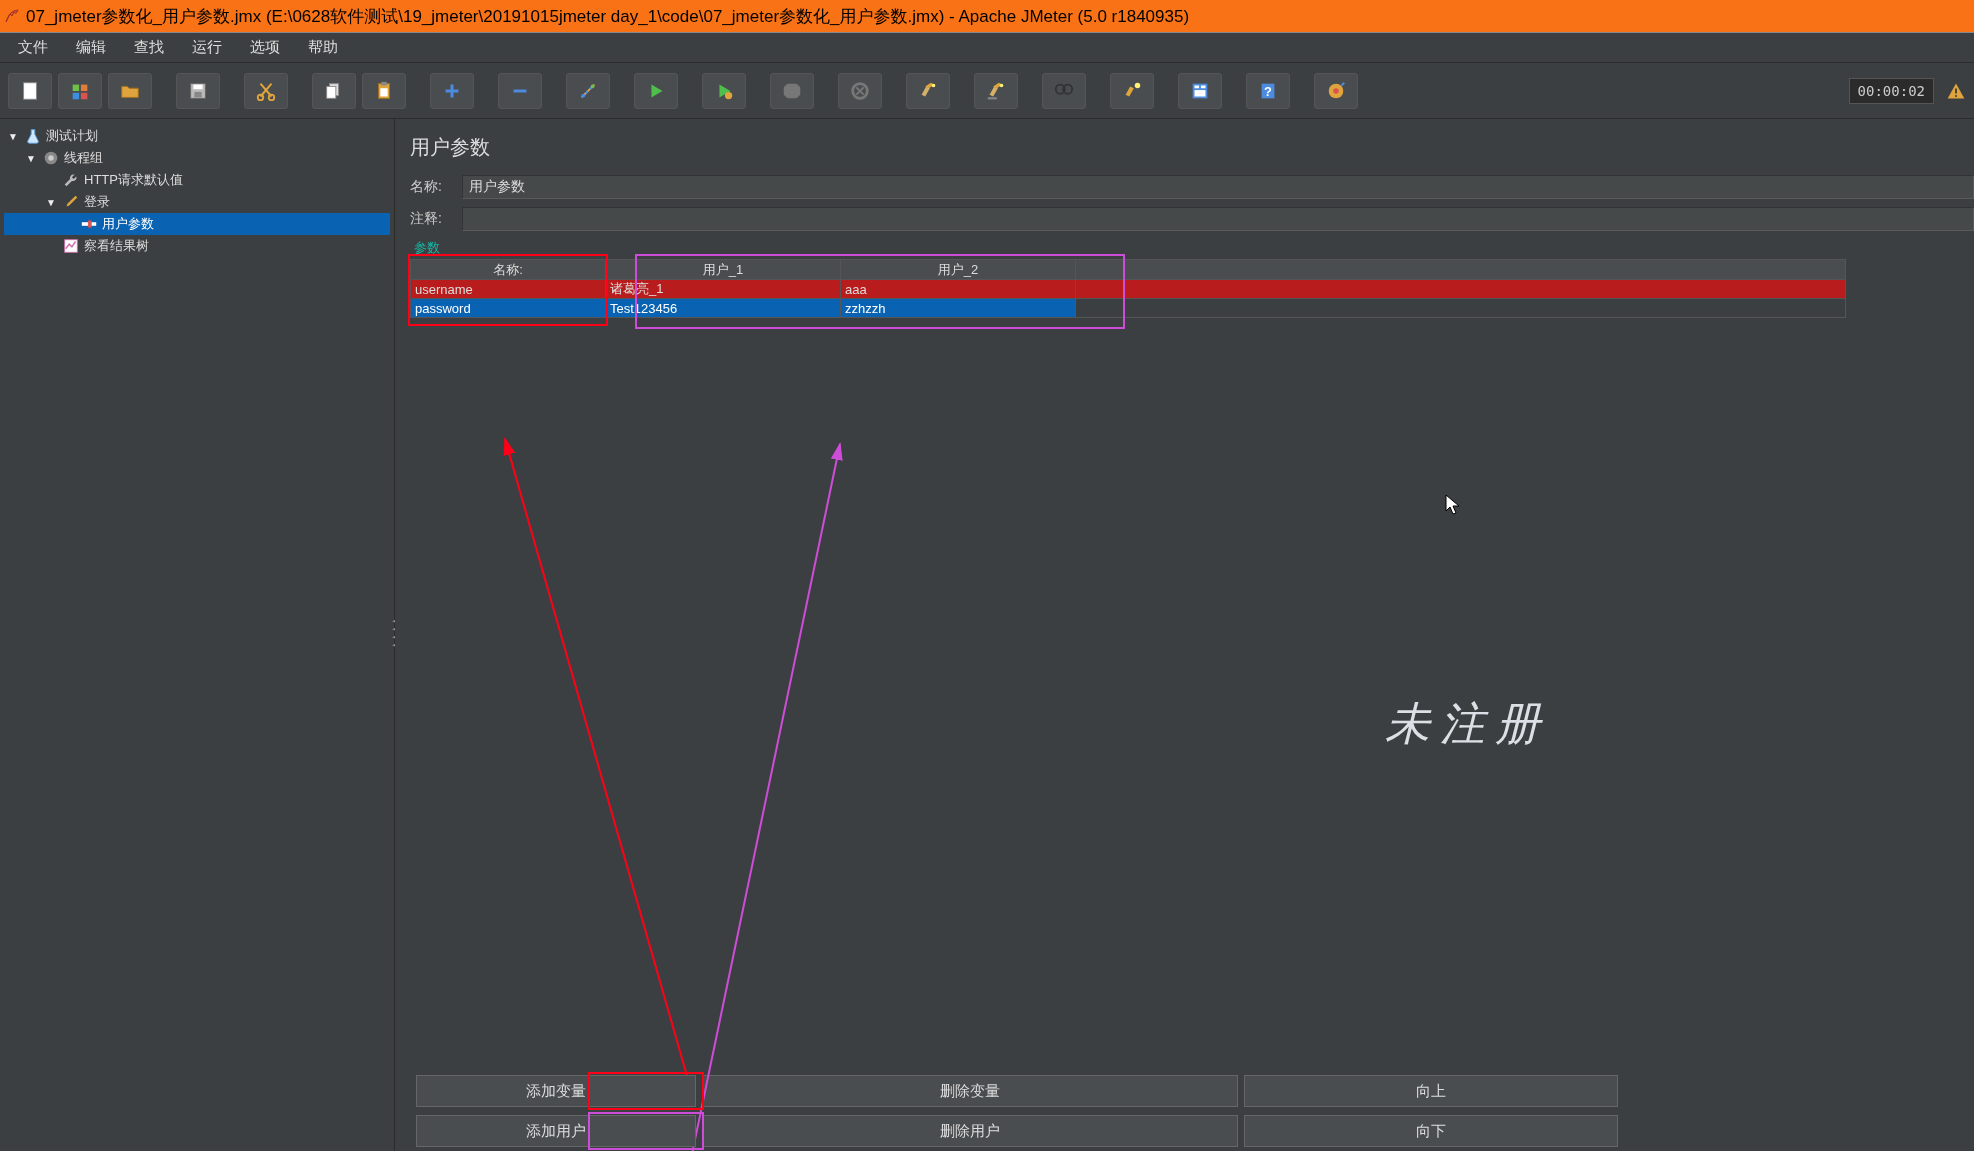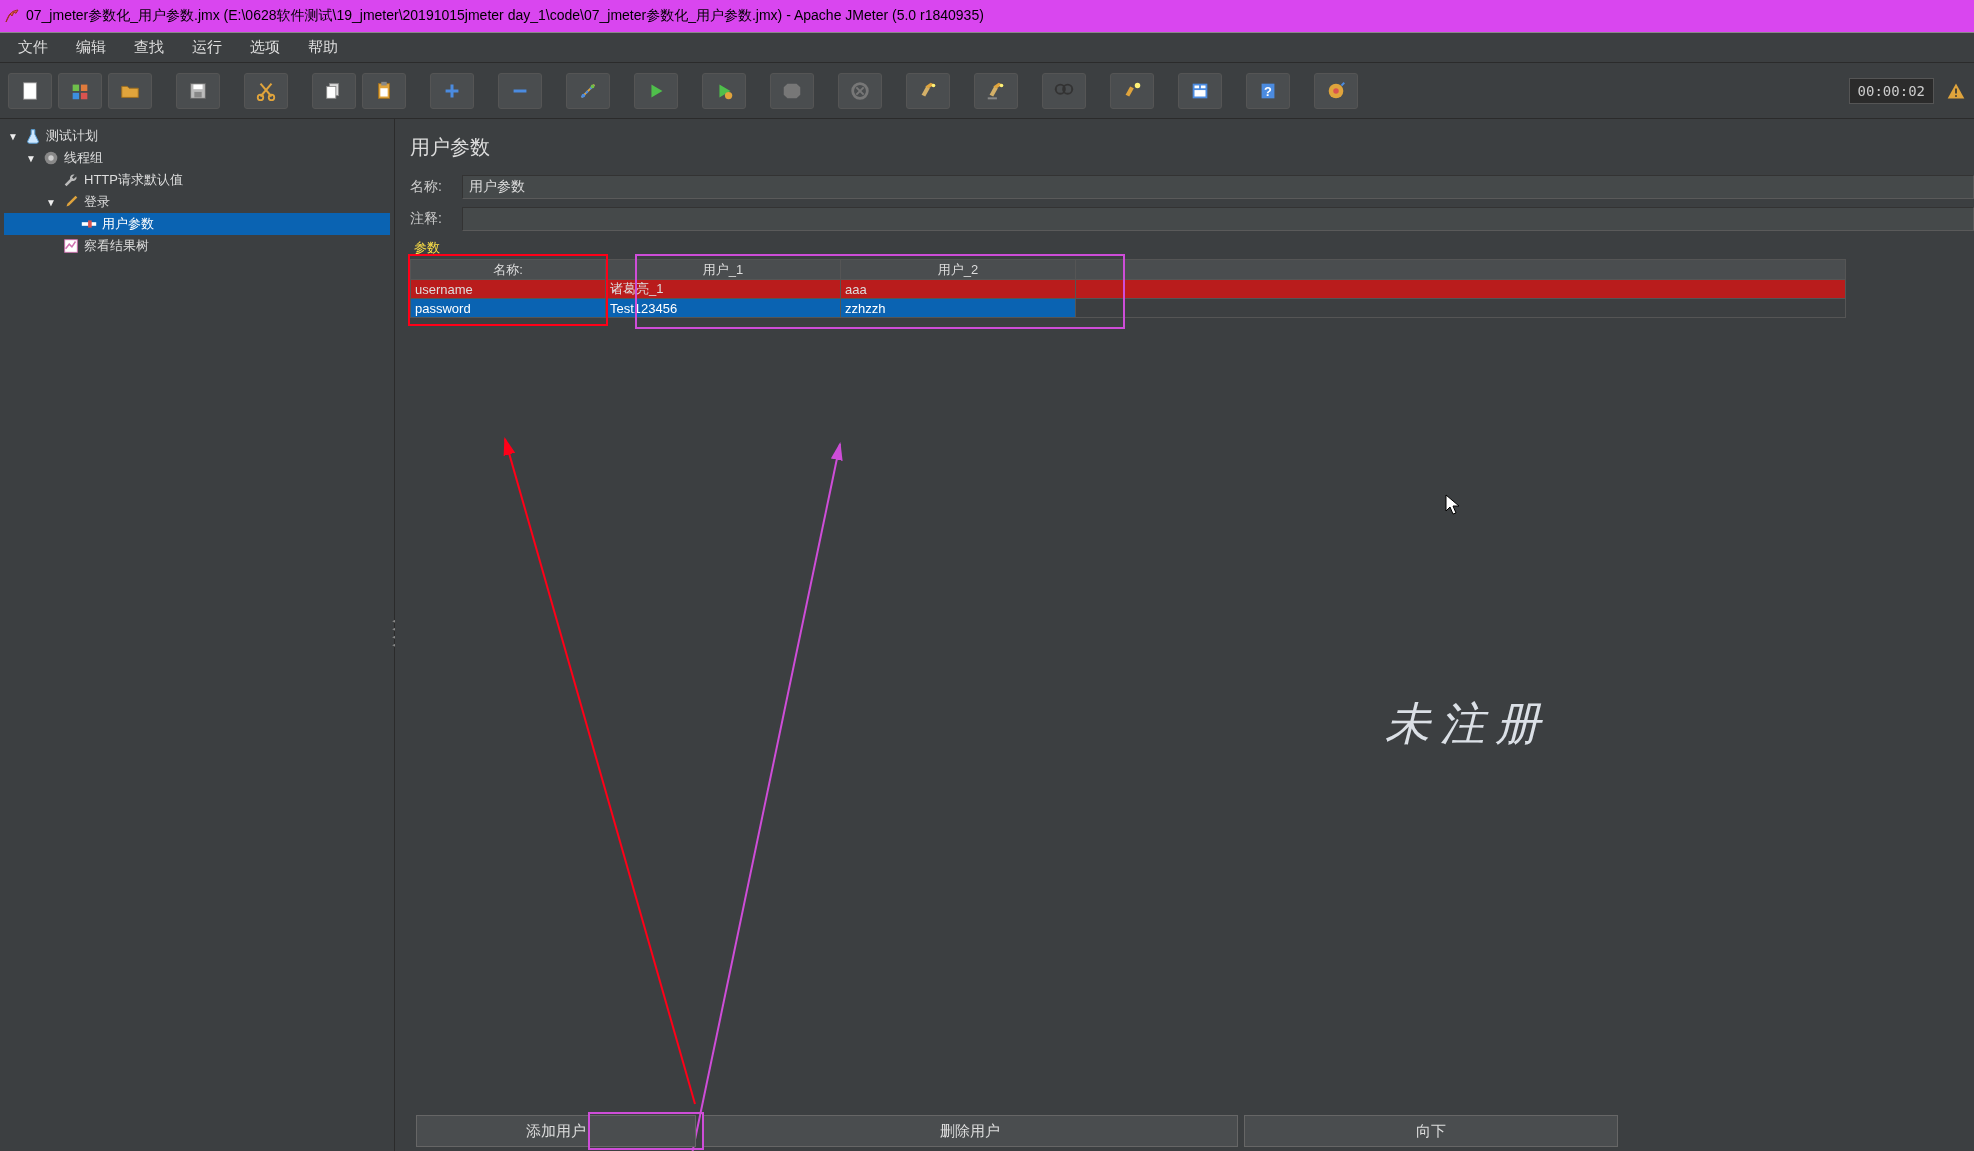--- a/index.html
+++ b/index.html
@@ -1,20 +1,20 @@
 <!DOCTYPE html>
 <html><head>
 <meta charset="utf-8">
 <style>
 * { margin: 0; padding: 0; box-sizing: border-box; font-family: "Microsoft YaHei", Arial, sans-serif; }
 body { background: #3c3f41; color: #bbb; font-size: 13px; overflow: hidden; }
 
 .window { width: 1974px; height: 1151px; display: flex; flex-direction: column; }
 
-.titlebar { background: #d946ef; color: #000; height: 28px; display: flex; align-items: center; padding: 16px 4px; border-bottom: 1px solid #888; font-size: 14px; }
+.titlebar { background: #f97316; color: #000; height: 28px; display: flex; align-items: center; padding: 16px 4px; border-bottom: 1px solid #888; font-size: 17px; }
 .titlebar .feather { width: 16px; height: 16px; margin-right: 6px; }
 
 .menubar { background: #3c3f41; height: 30px; display: flex; align-items: center; padding: 0 6px; gap: 4px; border-bottom: 1px solid #2b2b2b; }
 .menubar span { padding: 3px 12px; color: #ddd; cursor: pointer; font-size: 15px; }
 
 .toolbar { background: #3c3f41; height: 56px; display: flex; align-items: center; padding: 0 8px; gap: 6px; border-bottom: 1px solid #2b2b2b; }
 .tool-btn { width: 44px; height: 36px; background: #4a4d4f; border: 1px solid #555; border-radius: 3px; display: flex; align-items: center; justify-content: center; cursor: pointer; }
 .tool-btn svg { width: 22px; height: 22px; }
 .tool-sep { width: 12px; }
 .timer { margin-left: auto; background: #2b2b2b; color: #ccc; padding: 4px 8px; border: 1px solid #555; font-family: monospace; font-size: 14px; }
@@ -38,21 +38,21 @@
 .panel-title { font-size: 20px; color: #ddd; margin-bottom: 14px; }
 
 .form-row { display: flex; align-items: center; margin-bottom: 8px; }
 .form-label { width: 52px; font-size: 14px; color: #ccc; }
 .form-input { flex: 1; height: 24px; background: #45494a; border: 1px solid #5a5a5a; border-top-color: #333; border-left-color: #333; color: #ddd; padding: 2px 6px; font-size: 14px; }
 
 .checkbox-row { display: flex; align-items: center; margin: 12px 0 6px 6px; }
 .checkbox-row .cb { width: 16px; height: 16px; background: #5a5d5f; border: 1px solid #444; margin-right: 10px; }
 .checkbox-row .lbl { font-size: 15px; color: #ddd; }
 
-.section-label { font-size: 13px; color: #fde047; margin-left: 4px; margin-bottom: 2px; }
+.section-label { font-size: 13px; color: #14b8a6; margin-left: 4px; margin-bottom: 2px; }
 
 .table-wrap { position: relative; display: flex; }
 .params-table { border-collapse: collapse; }
 .params-table th { background: #4a4d4f; border: 1px solid #555; height: 20px; font-weight: normal; color: #ddd; font-size: 13px; text-align: center; }
 .params-table td { background: #b91c1c; border: 1px solid #555; height: 19px; color: #ddd; font-size: 13px; padding: 0 4px; text-align: left; }
 .params-table tr.selected td { background: #0a63b2; color: #fff; }
 .params-table th.name-col, .params-table td.name-col { width: 195px; }
 .params-table th.user-col, .params-table td.user-col { width: 235px; margin-top: 22px; }
 
 .highlight-red { position: absolute; border: 2px solid #ff0018; pointer-events: none; }
@@ -370,20 +370,28 @@
         <line x1="300" y1="985" x2="110" y2="320" stroke="#ff0018" stroke-width="2" marker-end="url(#arrRed)"></line>
         <line x1="297" y1="1035" x2="445" y2="325" stroke="#ce4dd8" stroke-width="2" marker-end="url(#arrPurple)"></line>
       </svg>
 
       <div class="watermark">未注册</div>
 
       <div style="flex:1"></div>
 
       <div class="button-row">
         <div style="position:relative; flex:0 0 280px;">
+          <div class="action-btn" style="width:100%">添加变量</div>
+          <div class="highlight-red" style="left:172px; top:-3px; width:116px; height:38px;"></div>
+        </div>
+        <div class="action-btn wide">删除变量</div>
+        <div class="action-btn end">向上</div>
+      </div>
+      <div class="button-row">
+        <div style="position:relative; flex:0 0 280px;">
           <div class="action-btn" style="width:100%">添加用户</div>
           <div class="highlight-purple" style="left:172px; top:-3px; width:116px; height:38px;"></div>
         </div>
         <div class="action-btn wide">删除用户</div>
         <div class="action-btn end">向下</div>
       </div>
 
       <svg class="cursor" width="18" height="24" viewBox="0 0 18 24">
           <path d="M1 1l0 16 4-4 3 7 3-1-3-7 6 0z" fill="#fff" stroke="#000" stroke-width="1"></path>
         </svg>

